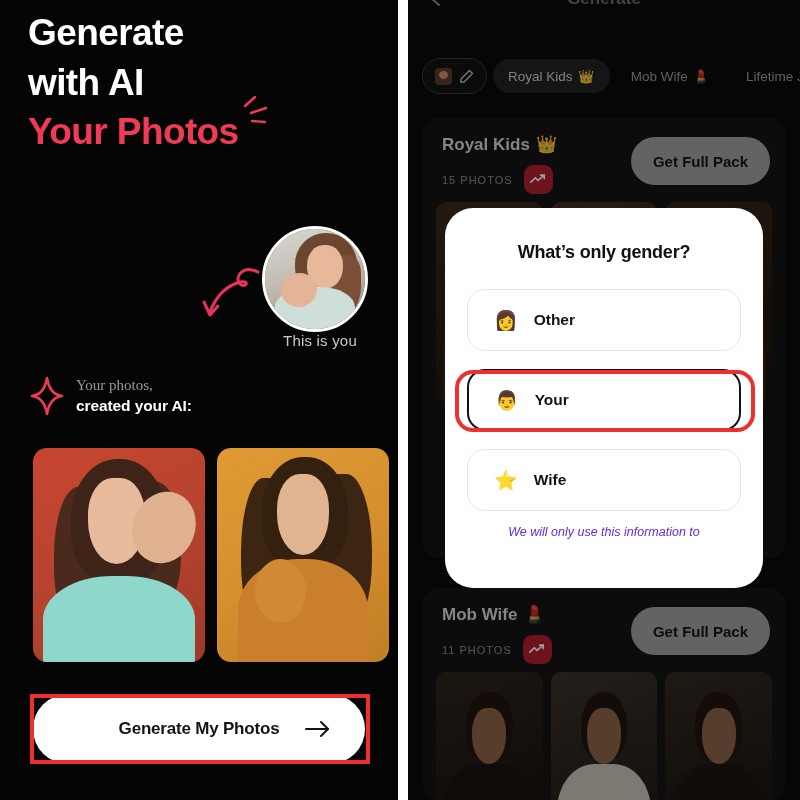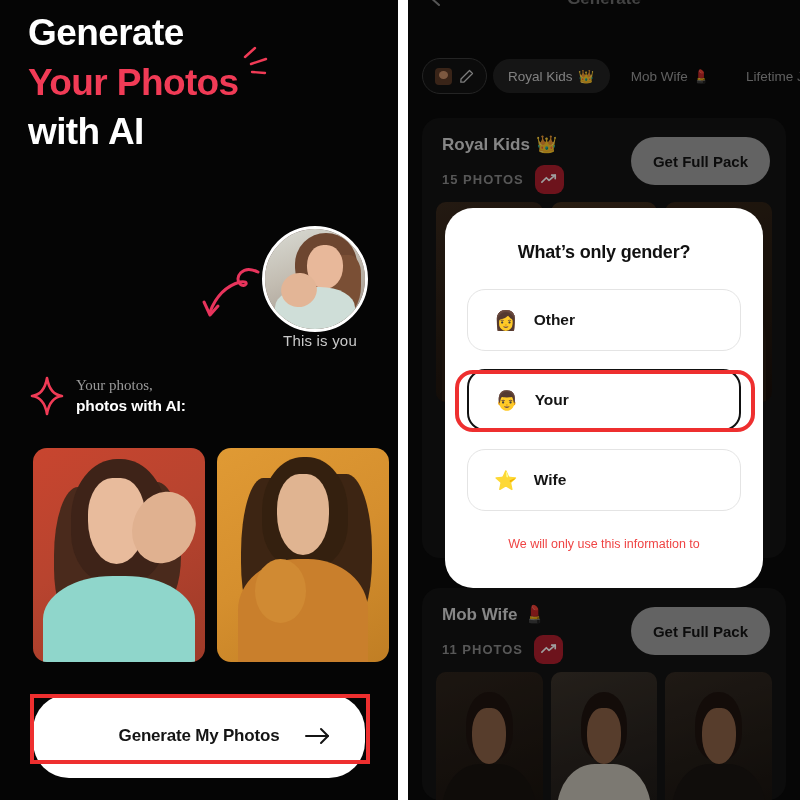--- a/index.html
+++ b/index.html
@@ -65,21 +65,21 @@
 
   .p2 .ph-hair { left:26%; top:4%; width:50%; height:52%; background:#34200f; }
   .p2 .ph-hair-l { position:absolute; left:14%; top:14%; width:26%; height:70%; background:#3d2513; border-radius:50% 20% 44% 44%; }
   .p2 .ph-hair-r { position:absolute; left:60%; top:12%; width:30%; height:72%; background:#3d2513; border-radius:20% 50% 44% 44%; }
   .p2 .ph-face { left:35%; top:12%; width:30%; height:38%; background:#e0b491; }
   .p2 .ph-body { left:12%; top:52%; width:76%; height:52%; background:#c97f2c; }
   .p2 .ph-arm { position:absolute; left:22%; top:52%; width:30%; height:30%; background:#d08a33; border-radius:50%; }
 
   .cta-wrap { position:absolute; left:33px; top:694px; width:332px; height:70px; }
   .cta-btn {
-    width:332px; height:84px; border-radius:36px; background:#ffffff;
+    width:332px; height:70px; border-radius:36px; background:#ffffff;
     display:flex; align-items:center; justify-content:center; position:relative;
     border:none; cursor:pointer;
   }
   .cta-label { font-size:17px; font-weight:bold; color:#141414; letter-spacing:-0.2px; }
   .cta-arrow { position:absolute; right:34px; top:50%; transform:translateY(-50%); width:26px; height:18px; }
 
   
   .annot { position:absolute; border:4px solid #ee2f2f; pointer-events:none; z-index:40; }
   .annot-cta { left:30px; top:694px; width:340px; height:70px; }
 
@@ -112,21 +112,21 @@
   }
   .tab.active { background:#232323; color:#cfcfcf; }
   .tab-emoji { font-size:13px; }
 
   .pack { position:absolute; left:14px; width:364px; background:#141414; border-radius:18px; overflow:hidden; }
   .pack-royal { top:118px; height:440px; }
   .pack-mob { top:588px; height:212px; }
   .pack-head { position:relative; height:84px; padding:16px 0 0 20px; }
   .pack-title { font-size:17px; font-weight:bold; color:#d8d8d8; display:flex; align-items:center; gap:7px; }
   .pack-meta { margin-top:10px; display:flex; align-items:center; gap:11px; }
-  .pack-count { font-size:13px; letter-spacing:1px; color:#8d8d8d; font-weight:bold; }
+  .pack-count { font-size:11px; letter-spacing:1px; color:#8d8d8d; font-weight:normal; }
   .trend-badge { width:29px; height:29px; border-radius:9px; background:#b01f2e;
                  display:flex; align-items:center; justify-content:center; }
   .get-pack {
     position:absolute; right:16px; top:19px; height:48px; padding:0 22px; border-radius:24px;
     background:#a0a0a0; color:#141414; font-size:15px; font-weight:bold;
     display:flex; align-items:center; justify-content:center; border:none; cursor:pointer;
   }
   .pack-photos { display:flex; gap:8px; padding:0 14px; }
   .pack-photo { flex:1; height:200px; border-radius:10px; overflow:hidden; position:relative; background:#1a1512; }
   .ppf-bg { position:absolute; inset:0; }
@@ -143,41 +143,41 @@
   }
   .modal-title { text-align:center; font-size:18px; font-weight:bold; color:#111111; letter-spacing:-0.2px; }
   .opt-list { margin-top:26px; display:flex; flex-direction:column; gap:18px; }
   .opt {
     height:62px; border-radius:18px; border:1.2px solid #e4e4e4; background:#ffffff;
     display:flex; align-items:center; gap:16px; padding-left:26px; cursor:pointer;
     font-size:15.5px; font-weight:bold; color:#141414;
   }
   .opt.selected { border:2.4px solid #111111; }
   .opt-emoji { font-size:19px; line-height:1; }
-  .modal-foot { margin-top:24px; text-align:center; color:#ef4444; font-size:12.5px; line-height:1.45; }
+  .modal-foot { margin-top:12px; text-align:center; color:#6d28d9; font-size:12.5px; line-height:1.45;font-style:italic; }
   .annot-male { left:455px; top:370px; width:300px; height:62px; border-radius:18px; z-index:45; }
 </style>
 </head>
 <body>
 
 <div class="screen">
 
   <div class="left-panel">
 
     <div class="headline">
       <div class="hl-line hl-white">Generate</div>
+      <div class="hl-line hl-white">with AI</div>
       <div class="hl-line hl-red hl-row">
         <span>Your Photos</span>
         <svg class="emph" viewBox="0 0 34 40">
           <line x1="6" y1="13" x2="16" y2="4" stroke="#f13b56" stroke-width="2.4" stroke-linecap="round"></line>
           <line x1="12" y1="20" x2="27" y2="15" stroke="#f13b56" stroke-width="2.4" stroke-linecap="round"></line>
           <line x1="13" y1="28" x2="26" y2="29" stroke="#f13b56" stroke-width="2.4" stroke-linecap="round"></line>
         </svg>
       </div>
-      <div class="hl-line hl-white">with AI</div>
     </div>
 
     <div class="avatar-wrap">
       <div class="avatar-ring">
         <div class="av-img">
           <div class="av-bg"></div>
           <div class="av-hair"></div>
           <div class="av-hair2"></div>
           <div class="av-face"></div>
           <div class="av-body"></div>
@@ -192,21 +192,21 @@
     </svg>
 
     <div class="caption-you">This is you</div>
 
     <div class="yp-row">
       <svg class="sparkle" viewBox="0 0 34 40">
         <path d="M17 2 C 19 14, 24 19, 32 20 C 24 21, 19 26, 17 38 C 15 26, 10 21, 2 20 C 10 19, 15 14, 17 2 Z" fill="none" stroke="#f13b56" stroke-width="2.6" stroke-linejoin="round"></path>
       </svg>
       <div class="yp-text">
         <div class="yp-1">Your photos,</div>
-        <div class="yp-2">photos with AI:</div>
+        <div class="yp-2">created your AI:</div>
       </div>
     </div>
 
     <div class="photo-grid">
       <div class="ai-photo p1">
         <div class="ph-hair-l"></div>
           <div class="ph-hair-r"></div>
         <div class="ph-hair"></div>
           <div class="ph-face"></div>
         <div class="ph-arm"></div>

